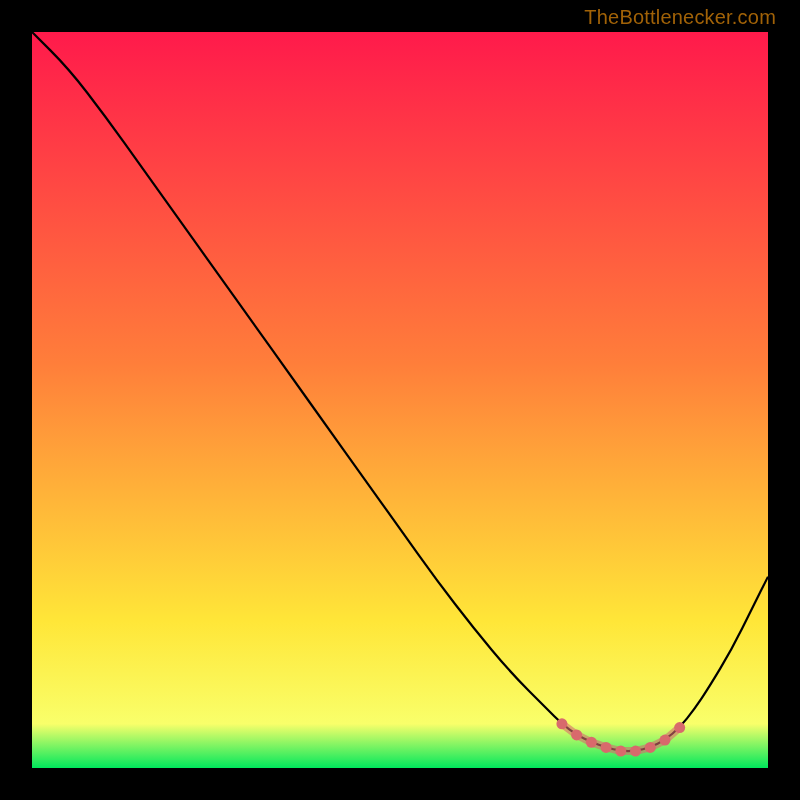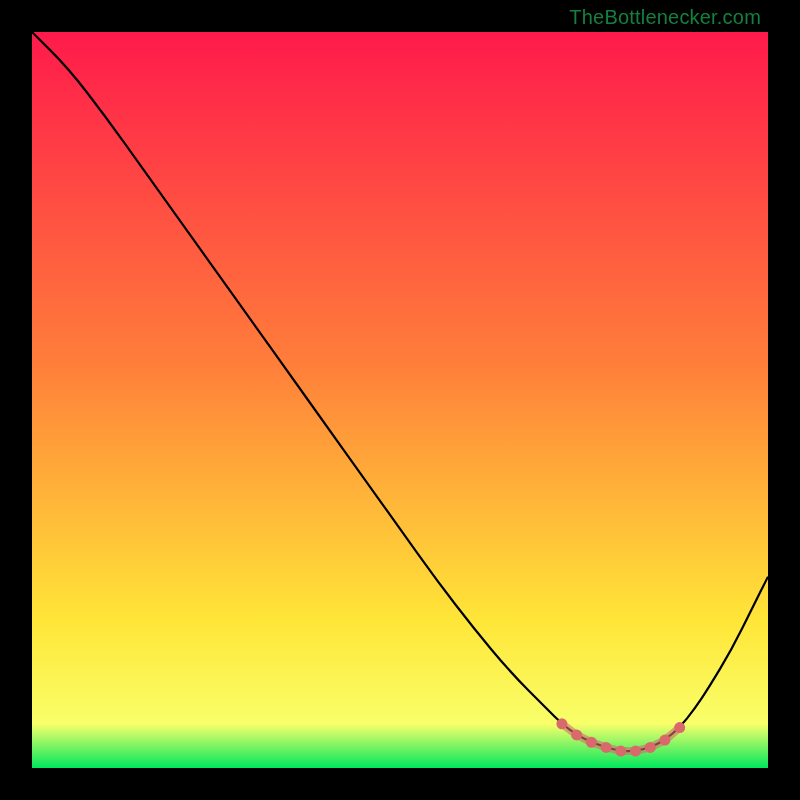--- a/index.html
+++ b/index.html
@@ -1,18 +1,18 @@
 <!DOCTYPE html>
 <html><head>
 <meta charset="utf-8">
 <style>
 html,body{margin:0;padding:0;width:800px;height:800px;background:#000;overflow:hidden}
 .page{position:relative;width:800px;height:800px}
 .plot{position:absolute;left:32px;top:32px;width:736px;height:736px}
-.watermark{position:absolute;top:6px;right:39px;font:20px Arial,Helvetica,sans-serif;color:#15803d;letter-spacing:.2px}
+.watermark{position:absolute;top:6px;right:24px;font:20px Arial,Helvetica,sans-serif;color:#a16207;letter-spacing:.2px}
 </style>
 </head>
 <body>
 
 <div class="page">
   <div class="watermark">TheBottlenecker.com</div>
   <svg class="plot" viewBox="0 0 736 736" preserveAspectRatio="none">
     <defs>
       <linearGradient id="bggrad" x1="0" y1="0" x2="0" y2="1">
         <stop id="g0" offset="0" stop-color="#ff1a4b"></stop>

